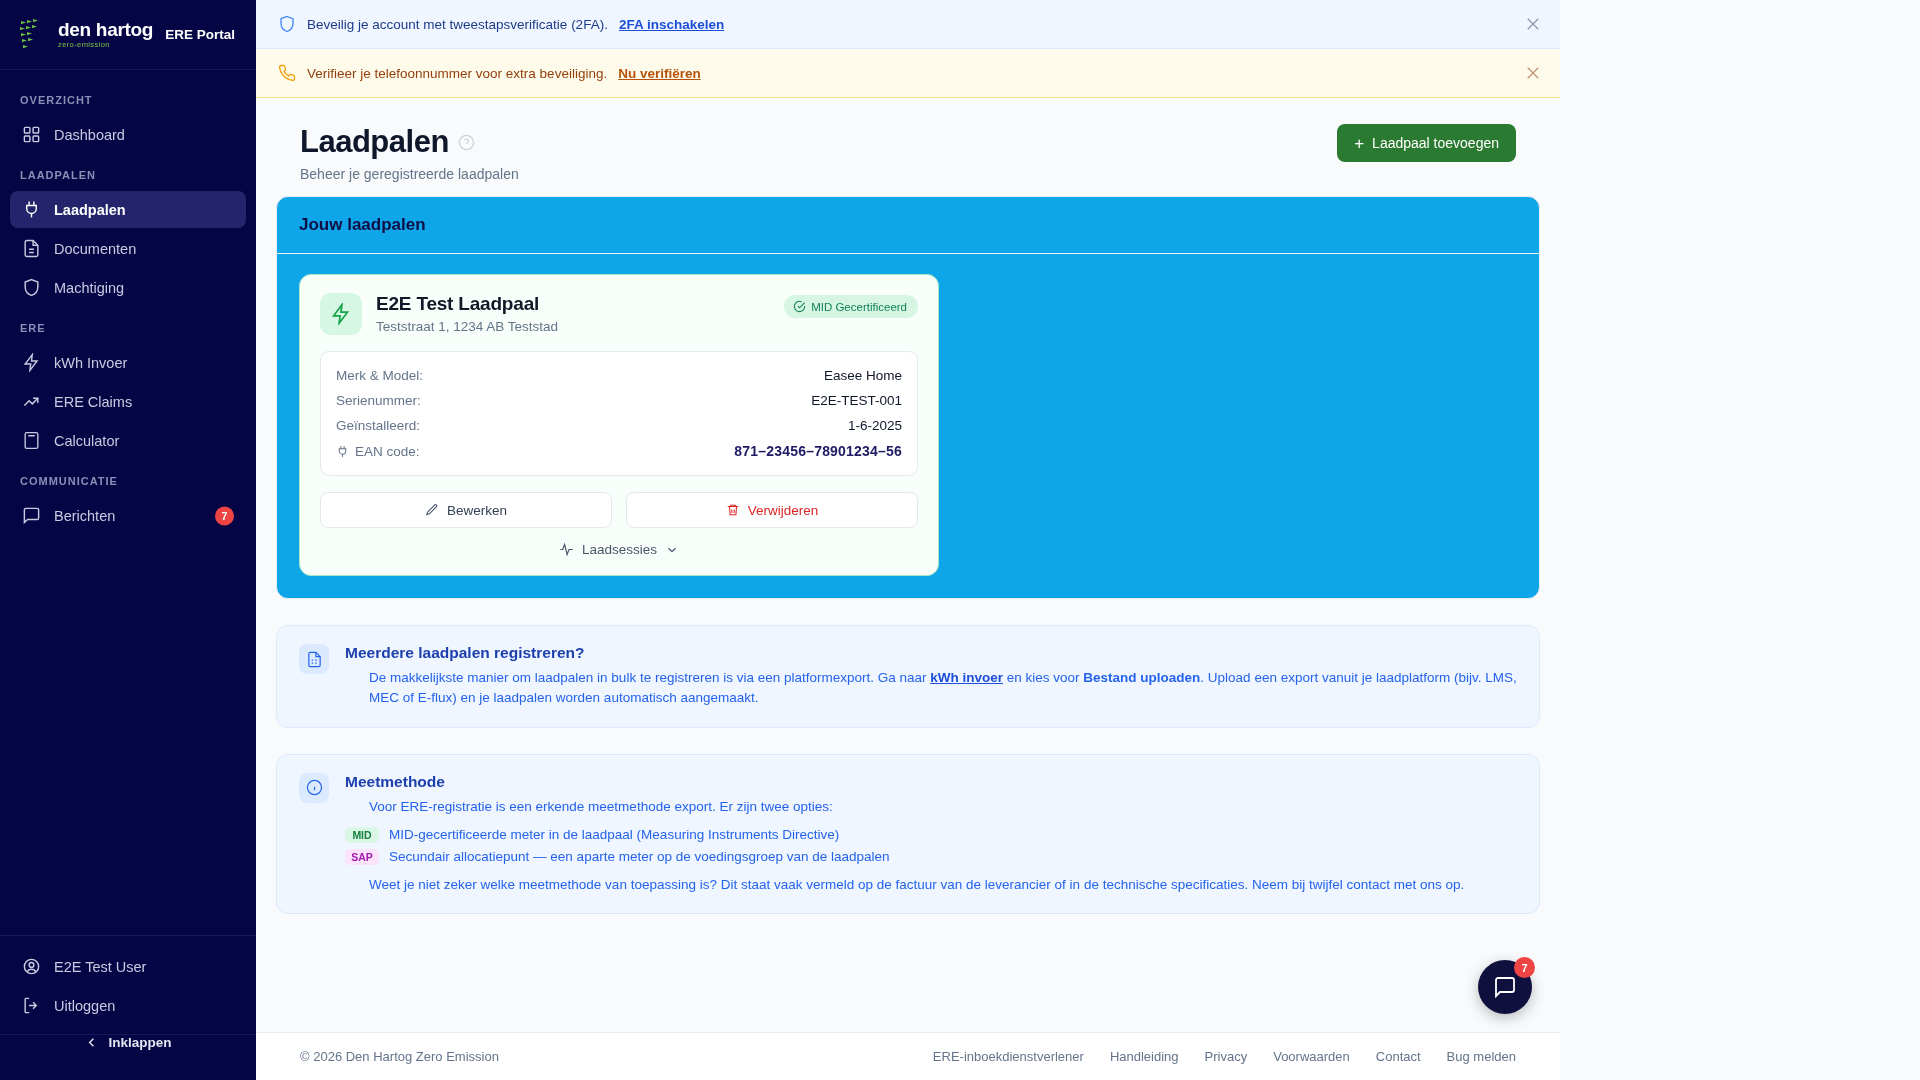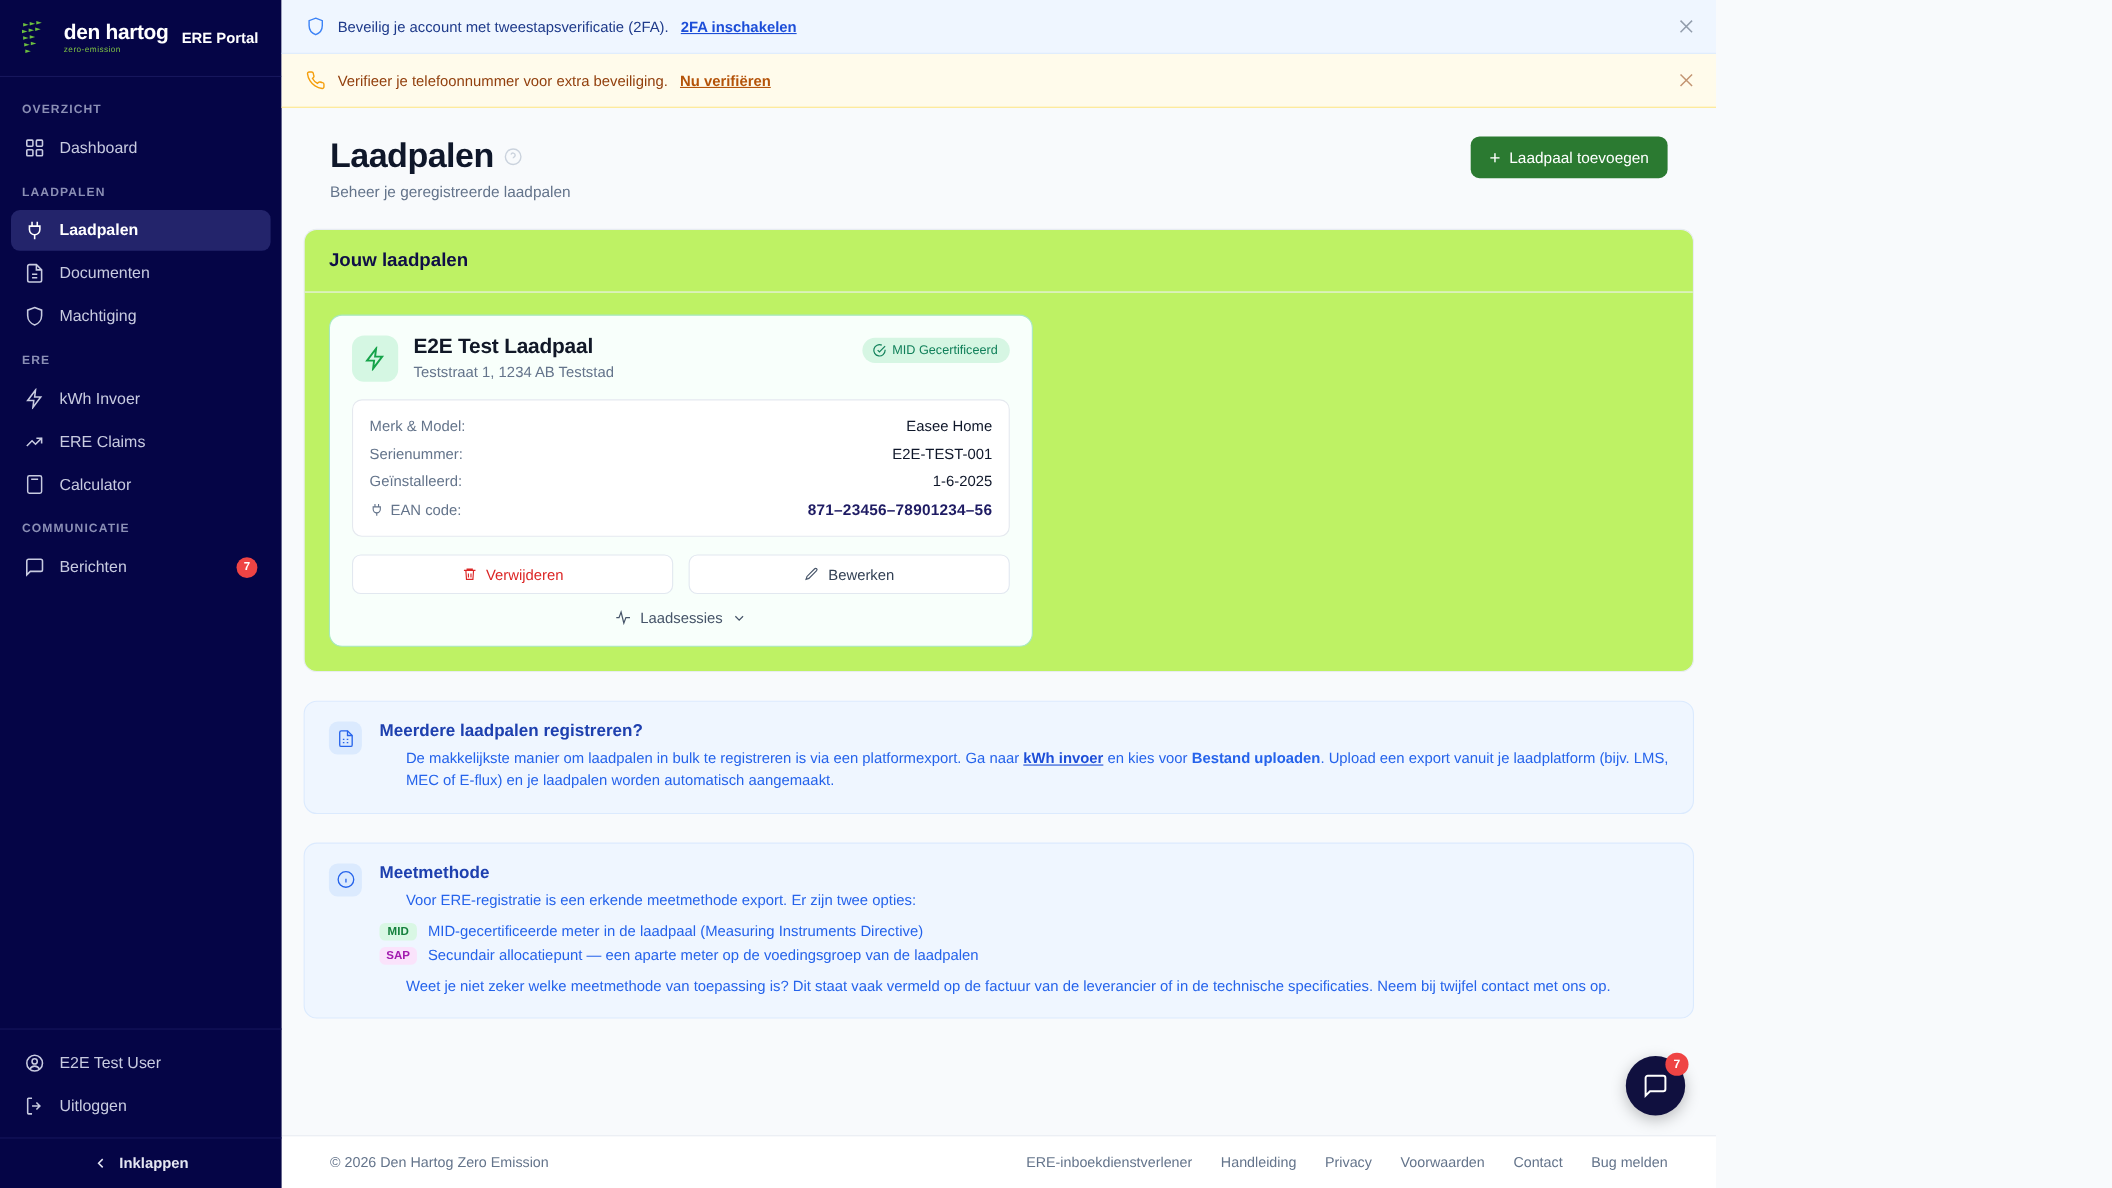--- a/index.html
+++ b/index.html
@@ -46,21 +46,21 @@
   .badge-count {
     position: absolute; right: 12px; top: 50%; transform: translateY(-50%);
     background: #ef4444; color: #fff; font-size: 10.5px; font-weight: 700;
     min-width: 19px; height: 19px; border-radius: 10px;
     display: flex; align-items: center; justify-content: center;
   }
 
   .side-bottom { border-top: 1px solid #16165c; padding: 10px 0 0 0; }
   .collapse-bar {
     border-top: 1px solid #16165c;
-    height: 46px; display: flex; align-items: center; justify-content: center;
+    height: 46px; display: flex; align-items: flex-start; justify-content: center;
     gap: 9px; color: #e4e6f2; font-size: 13.5px; font-weight: 600; cursor: pointer;
   }
 
   
   .main { flex: 1 1 auto; display: flex; flex-direction: column; height: 1080px; background: #f8fafc; }
 
   .banner {
     display: flex; align-items: center; gap: 11px;
     padding: 0 22px; height: 49px; position: relative;
     font-size: 13.5px;
@@ -90,21 +90,21 @@
 
   .btn-primary {
     background: #2b7a31; color: #fff; border: none; border-radius: 8px;
     height: 38px; padding: 0 17px; display: inline-flex; align-items: center; gap: 8px;
     font-size: 14px; font-weight: 500; cursor: pointer;
     font-family: "Liberation Sans", sans-serif;
   }
   .btn-primary .plus { font-size: 17px; line-height: 1; font-weight: 400;}
 
   .panel {
-    margin: 26px 20px 0 20px; background: #bef264; border: 1px solid #e8ecf2;
+    margin: 14px 20px 0 20px; background: #0ea5e9; border: 1px solid #e8ecf2;
     border-radius: 12px; overflow: hidden;
   }
   .panel-head { padding: 18px 22px; border-bottom: 1px solid #eef1f6; }
   .panel-title { font-size: 17px; font-weight: 700; color: #0f0f46; }
   .panel-body { padding: 20px 22px 22px 22px; }
 
   .station-card {
     width: 640px; border: 1.5px solid #a7e8c2; border-radius: 12px;
     background: #f8fffb; padding: 18px 20px 18px 20px;
   }
@@ -439,35 +439,35 @@
                         <path d="M12 17v5"></path>
                       </svg>
                   </span>
                   <span>EAN code:</span>
                 </span>
                 <span class="spec-value">871–23456–78901234–56</span>
               </div>
             </div>
 
             <div class="actions">
+              <button class="btn-ghost">
+                <span style="display:block;width:14px;height:14px;">
+                  <svg viewBox="0 0 24 24" width="14" height="14" fill="none" stroke="#475569" stroke-width="1.8">
+                      <path d="M16.5 3.5a2.1 2.1 0 0 1 3 3L7.5 18.5 3 20l1.5-4.5z"></path>
+                    </svg>
+                </span>
+                <span>Bewerken</span>
+              </button>
               <button class="btn-ghost danger">
                 <span style="display:block;width:14px;height:14px;">
                   <svg viewBox="0 0 24 24" width="14" height="14" fill="none" stroke="#dc2626" stroke-width="1.8">
                       <path d="M3 6h18M8 6V4h8v2M6 6l1 14h10l1-14M10 11v6M14 11v6"></path>
                     </svg>
                 </span>
                 <span>Verwijderen</span>
-              </button>
-              <button class="btn-ghost">
-                <span style="display:block;width:14px;height:14px;">
-                  <svg viewBox="0 0 24 24" width="14" height="14" fill="none" stroke="#475569" stroke-width="1.8">
-                      <path d="M16.5 3.5a2.1 2.1 0 0 1 3 3L7.5 18.5 3 20l1.5-4.5z"></path>
-                    </svg>
-                </span>
-                <span>Bewerken</span>
               </button>
             </div>
 
             <div class="sessions-toggle">
               <span style="display:block;width:15px;height:15px;">
                 <svg viewBox="0 0 24 24" width="15" height="15" fill="none" stroke="#475569" stroke-width="1.8">
                     <path d="M2 12h4l3-8 4 16 3-8h6"></path>
                   </svg>
               </span>
               <span>Laadsessies</span>

